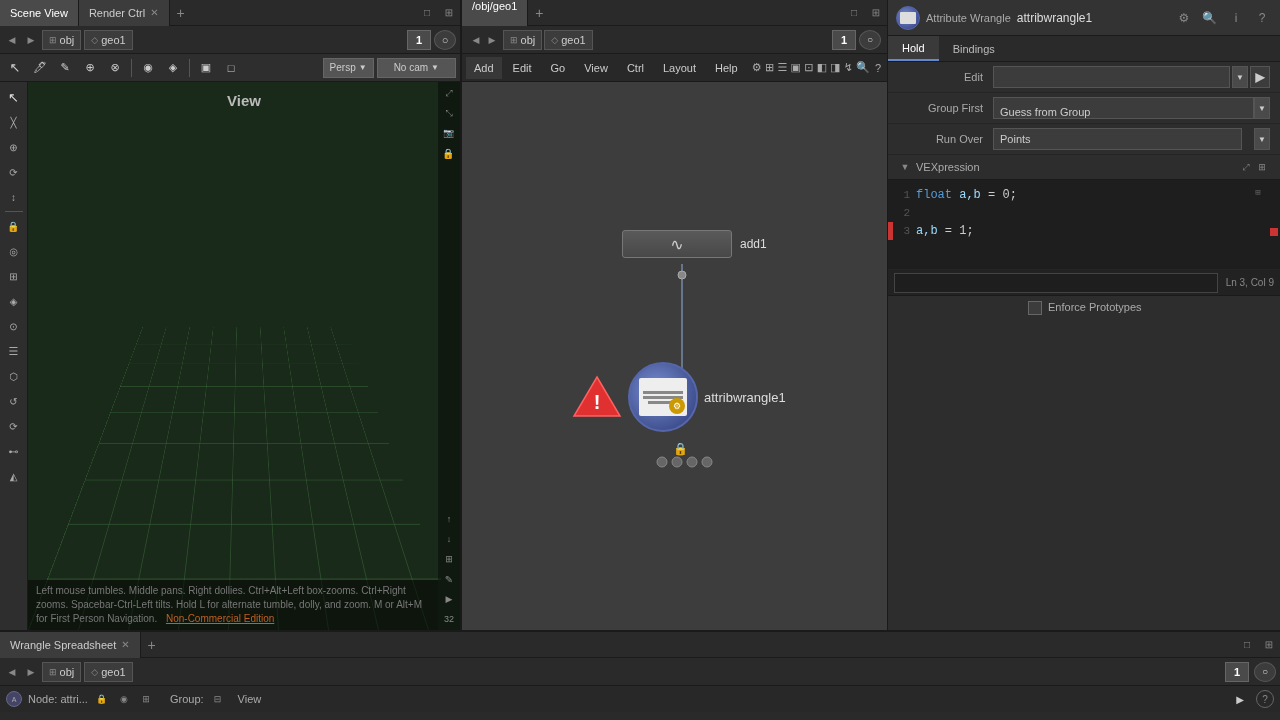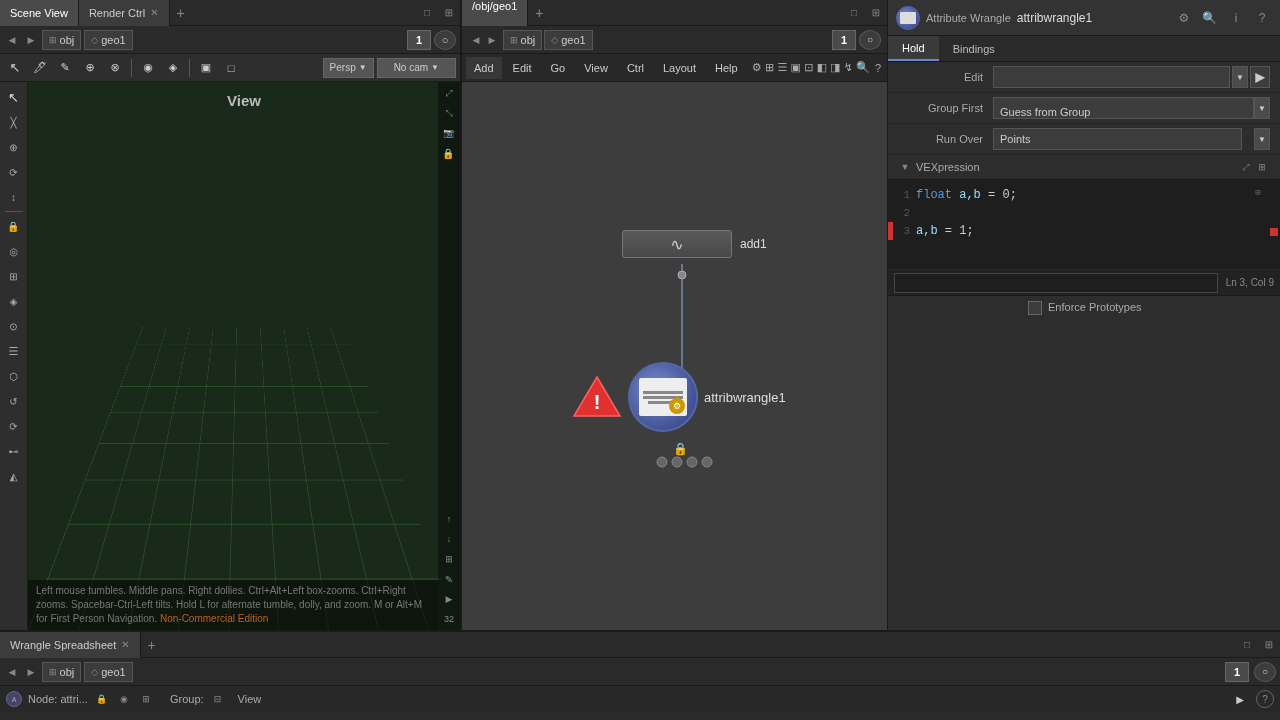--- a/index.html
+++ b/index.html
@@ -110,21 +110,21 @@
             <div style="width:18px;height:18px;display:flex;align-items:center;justify-content:center;color:#888;font-size:9px;cursor:pointer;">↑</div>
             <div style="width:18px;height:18px;display:flex;align-items:center;justify-content:center;color:#888;font-size:9px;cursor:pointer;">↓</div>
             <div style="width:18px;height:18px;display:flex;align-items:center;justify-content:center;color:#888;font-size:9px;cursor:pointer;">⊞</div>
             <div style="width:18px;height:18px;display:flex;align-items:center;justify-content:center;color:#888;font-size:10px;cursor:pointer;">✎</div>
             <div style="width:18px;height:18px;display:flex;align-items:center;justify-content:center;color:#888;font-size:9px;cursor:pointer;">▶</div>
             <div style="width:18px;height:18px;display:flex;align-items:center;justify-content:center;color:#888;font-size:9px;cursor:pointer;">32</div>
           </div>
 
           <div style="position:absolute; bottom:0; left:0; right:22px; padding:4px 8px; font-size:10px; color:#777; background:rgba(0,0,0,0.5); line-height:1.4;">
             <span>Left mouse tumbles. Middle pans. Right dollies. Ctrl+Alt+Left box-zooms. Ctrl+Right zooms. Spacebar-Ctrl-Left tilts. Hold L for alternate tumble, dolly, and zoom. M or Alt+M for First Person Navigation.</span>
-            <span style="color:#c06020; ">Non-Commercial Edition</span>
+            <span style="color:#c06020; margin-left:6px;text-decoration:underline;">Non-Commercial Edition</span>
           </div>
         </div>
       </div>
     </div>
 
     <div style="flex:1; display:flex; flex-direction:column; background:#3a3a3a; min-width:0;">
 
       <div style="display:flex; align-items:center; height:26px; background:#2a2a2a; border-bottom:1px solid #1a1a1a;">
         <div style="display:flex; align-items:flex-start; padding:0 10px; height:26px; background:#4a4a4a; border-right:1px solid #1a1a1a; color:#fff; font-size:11px; gap:5px;">
           <span>/obj/geo1</span>

